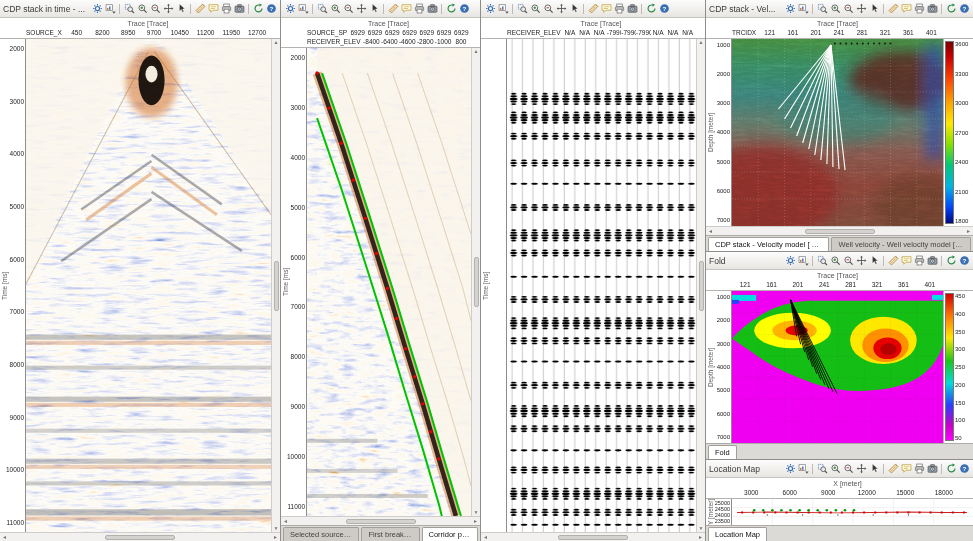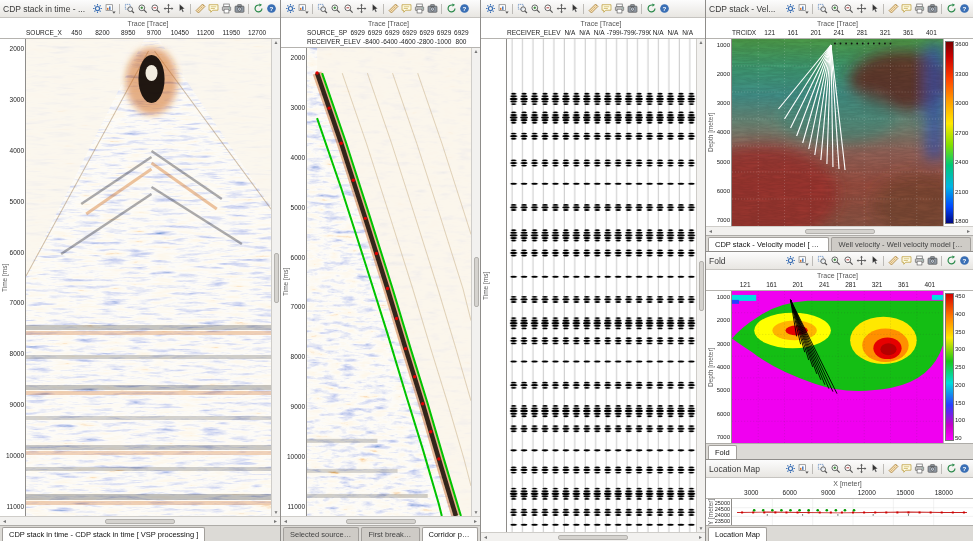--- a/index.html
+++ b/index.html
@@ -338,23 +338,20 @@
       <span>▲</span>
       <span class="vthumb"></span>
       <span>▼</span>
     </div>
   </div>
   <div class="hscroll">
     <span>◄</span>
     <span class="hthumb"></span>
     <span>►</span>
   </div>
-  <div class="tabstrip">
-      <span class="tab active">CDP stack in time - CDP stack in time [ VSP processing ]</span>
-    </div>
 </div>
 
 <div class="panel" id="p2">
   <div class="phead">
     <span class="tbar lead">
         <span class="tbi">
           <svg viewBox="0 0 16 16" aria-hidden="true">
             <use href="#sym-settings"></use>
           </svg>
         </span>

